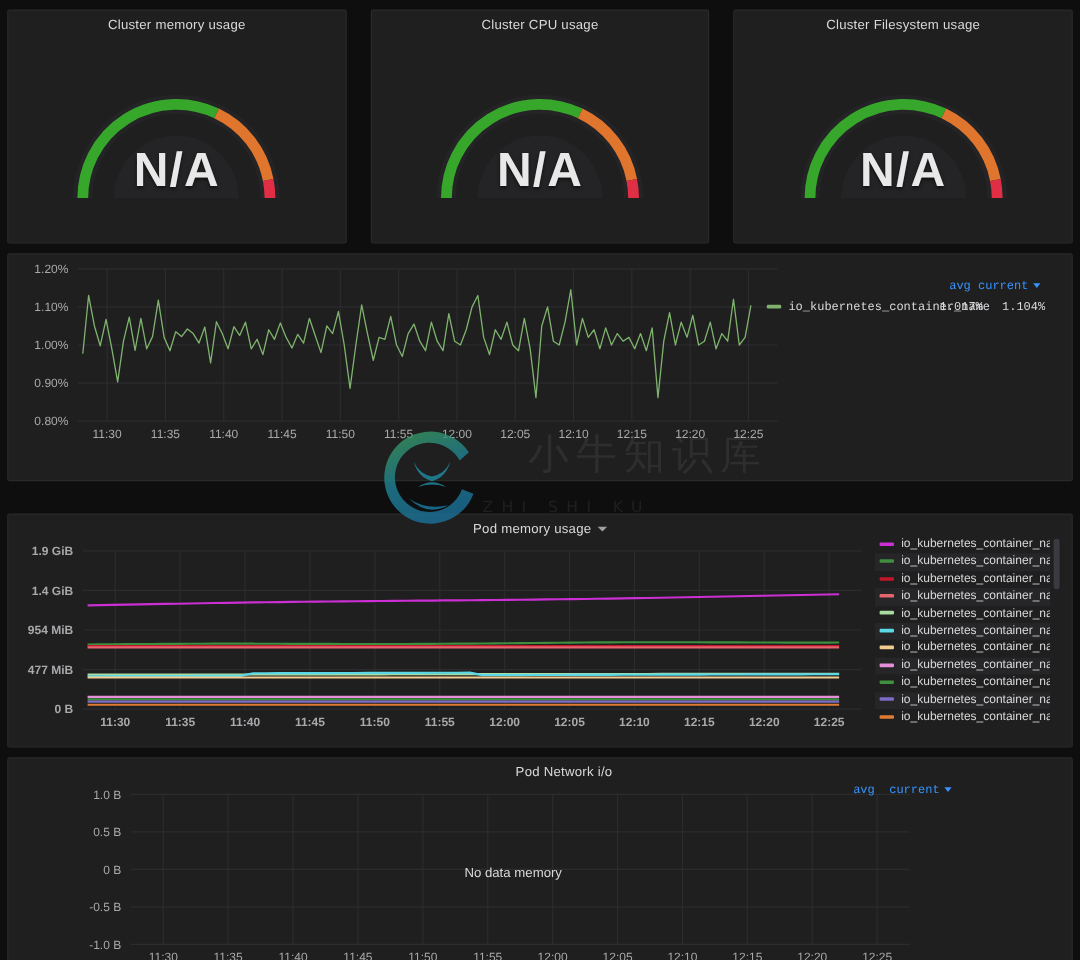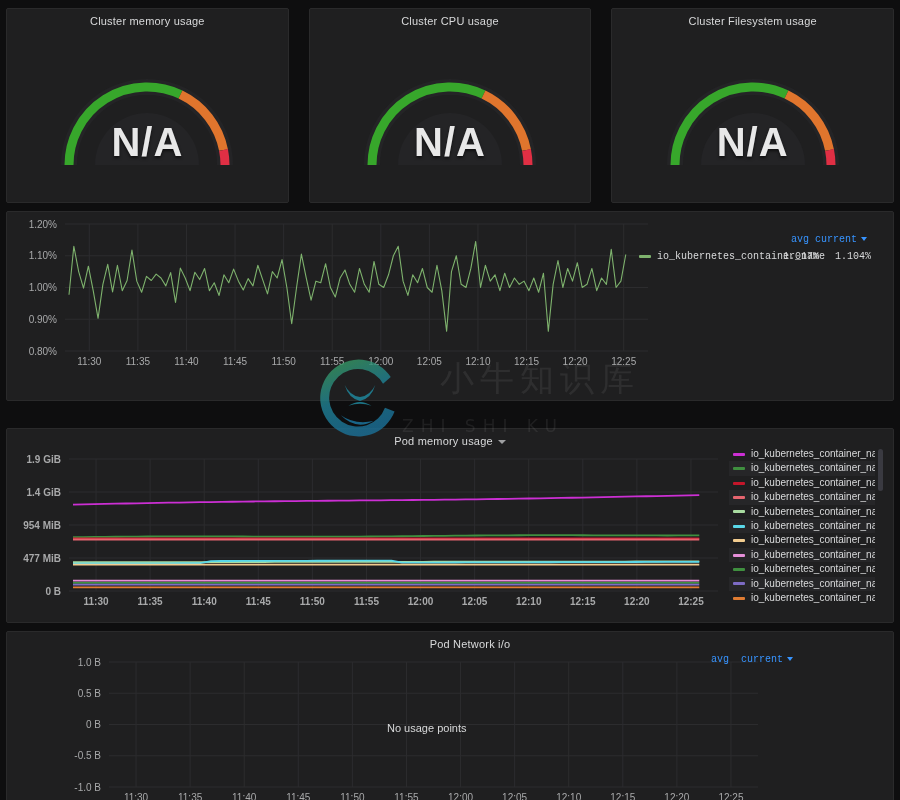--- a/index.html
+++ b/index.html
@@ -333,36 +333,36 @@
           <text x="467.625" y="151" text-anchor="middle" fill="#a8a9aa" font-size="10" font-family="&quot;Liberation Sans&quot;, sans-serif">12:05</text>
           <line x1="521.7083333333333" y1="12" x2="521.7083333333333" y2="137" stroke="#2c2c2e" stroke-width="1"></line>
           <text x="521.7083333333333" y="151" text-anchor="middle" fill="#a8a9aa" font-size="10" font-family="&quot;Liberation Sans&quot;, sans-serif">12:10</text>
           <line x1="575.7916666666666" y1="12" x2="575.7916666666666" y2="137" stroke="#2c2c2e" stroke-width="1"></line>
           <text x="575.7916666666666" y="151" text-anchor="middle" fill="#a8a9aa" font-size="10" font-family="&quot;Liberation Sans&quot;, sans-serif">12:15</text>
           <line x1="629.875" y1="12" x2="629.875" y2="137" stroke="#2c2c2e" stroke-width="1"></line>
           <text x="629.875" y="151" text-anchor="middle" fill="#a8a9aa" font-size="10" font-family="&quot;Liberation Sans&quot;, sans-serif">12:20</text>
           <line x1="683.9583333333334" y1="12" x2="683.9583333333334" y2="137" stroke="#2c2c2e" stroke-width="1"></line>
           <text x="683.9583333333334" y="151" text-anchor="middle" fill="#a8a9aa" font-size="10" font-family="&quot;Liberation Sans&quot;, sans-serif">12:25</text>
         </svg>
-      <div class="nodata" id="net-nodata" style="left: 340px; top: 72px;">No usage points</div>
+      <div class="nodata" id="net-nodata" style="left: 340px; top: 72px;">No data memory</div>
     </div>
     <div class="legend-simple legend-head" style="right:100px; top:22px;">
       <span>avg</span>&nbsp;&nbsp;<span>current</span><i class="sortcaret"></i>
     </div>
   </div>
 
   <svg class="watermark" style="left:312px; top:352px;" width="96" height="96" viewBox="0 0 100 100">
     <defs>
       <linearGradient id="wmg" x1="0" y1="0" x2="0.4" y2="1">
         <stop offset="0%" stop-color="#3d9b52"></stop>
         <stop offset="55%" stop-color="#1f7f93"></stop>
         <stop offset="100%" stop-color="#1b6f96"></stop>
       </linearGradient>
     </defs>
     <path d="M 82 26 A 40 40 0 1 0 86 62 L 76 58 A 30 30 0 1 1 74 33 Z" fill="url(#wmg)" opacity="0.82"></path>
     <path d="M 34 34 q 4 14 16 17 q 12 -3 16 -17 q -5 11 -16 13 q -11 -2 -16 -13 z" fill="#1f7f93" opacity="0.9"></path>
     <path d="M 38 56 q 12 -8 24 0 q -12 -4 -24 0 z" fill="#1f7f93" opacity="0.9"></path>
     <path d="M 30 66 q 14 10 34 6 q -18 10 -34 -6 z" fill="#1b6f96" opacity="0.9"></path>
   </svg>
   <div class="wm-text" style="left:398px; top:356px; font-size:34px; letter-spacing:6px;margin-left:42px;">小牛知识库</div>
-  <div class="wm-text" style="left:402px; top:416px; font-size:17px; letter-spacing:7px;">ZHI SHI KU</div>
+  <div class="wm-text" style="left:402px; top:416px; font-size:13px; letter-spacing:7px;">ZHI SHI KU</div>
 
 </div>
 
 </body></html>

